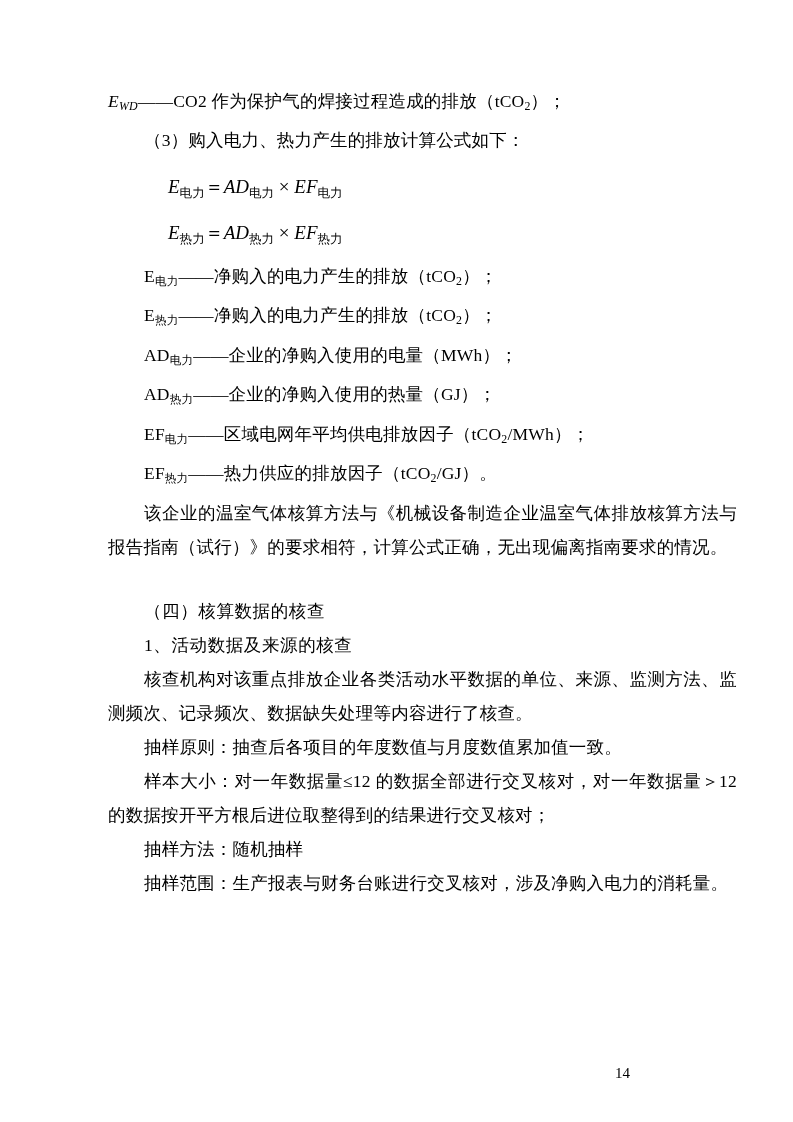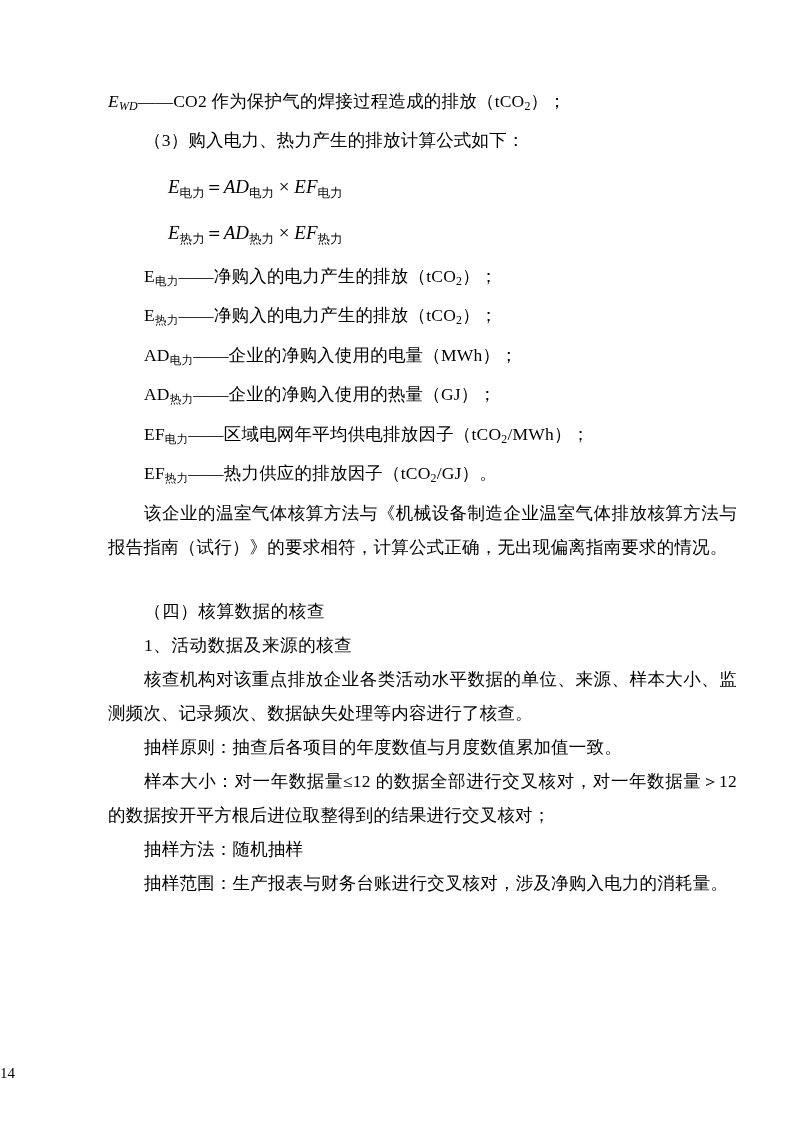--- a/index.html
+++ b/index.html
@@ -68,21 +68,21 @@
   .sub-cn {
     font-size: 0.66em;
     vertical-align: -0.3em;
     font-style: normal;
   }
   .pagenum {
     position: absolute;
     bottom: 40px;
     left: 0;
     width: 630px;
-    text-align: left;
+    text-align: right;
     font-size: 15px;
     font-family: "Liberation Serif", serif;
   }
 </style>
 </head>
 <body>
 
 <div class="page">
 
   <div class="line">
@@ -127,21 +127,21 @@
   </div>
 
   <div class="para">该企业的温室气体核算方法与《机械设备制造企业温室气体排放核算方法与报告指南（试行）》的要求相符，计算公式正确，无出现偏离指南要求的情况。</div>
 
   <div class="spacer-lg"></div>
 
   <div class="heading">（四）核算数据的核查</div>
 
   <div class="heading">1、活动数据及来源的核查</div>
 
-  <div class="para">核查机构对该重点排放企业各类活动水平数据的单位、来源、样本大小、监测频次、记录频次、数据缺失处理等内容进行了核查。</div>
+  <div class="para">核查机构对该重点排放企业各类活动水平数据的单位、来源、监测方法、监测频次、记录频次、数据缺失处理等内容进行了核查。</div>
 
 
   <div class="para">抽样原则：抽查后各项目的年度数值与月度数值累加值一致。</div>
 
   <div class="para">样本大小：对一年数据量≤12 的数据全部进行交叉核对，对一年数据量＞12 的数据按开平方根后进位取整得到的结果进行交叉核对；</div>
 
   <div class="para">抽样方法：随机抽样</div>
 
   <div class="para">抽样范围：生产报表与财务台账进行交叉核对，涉及净购入电力的消耗量。</div>
 

